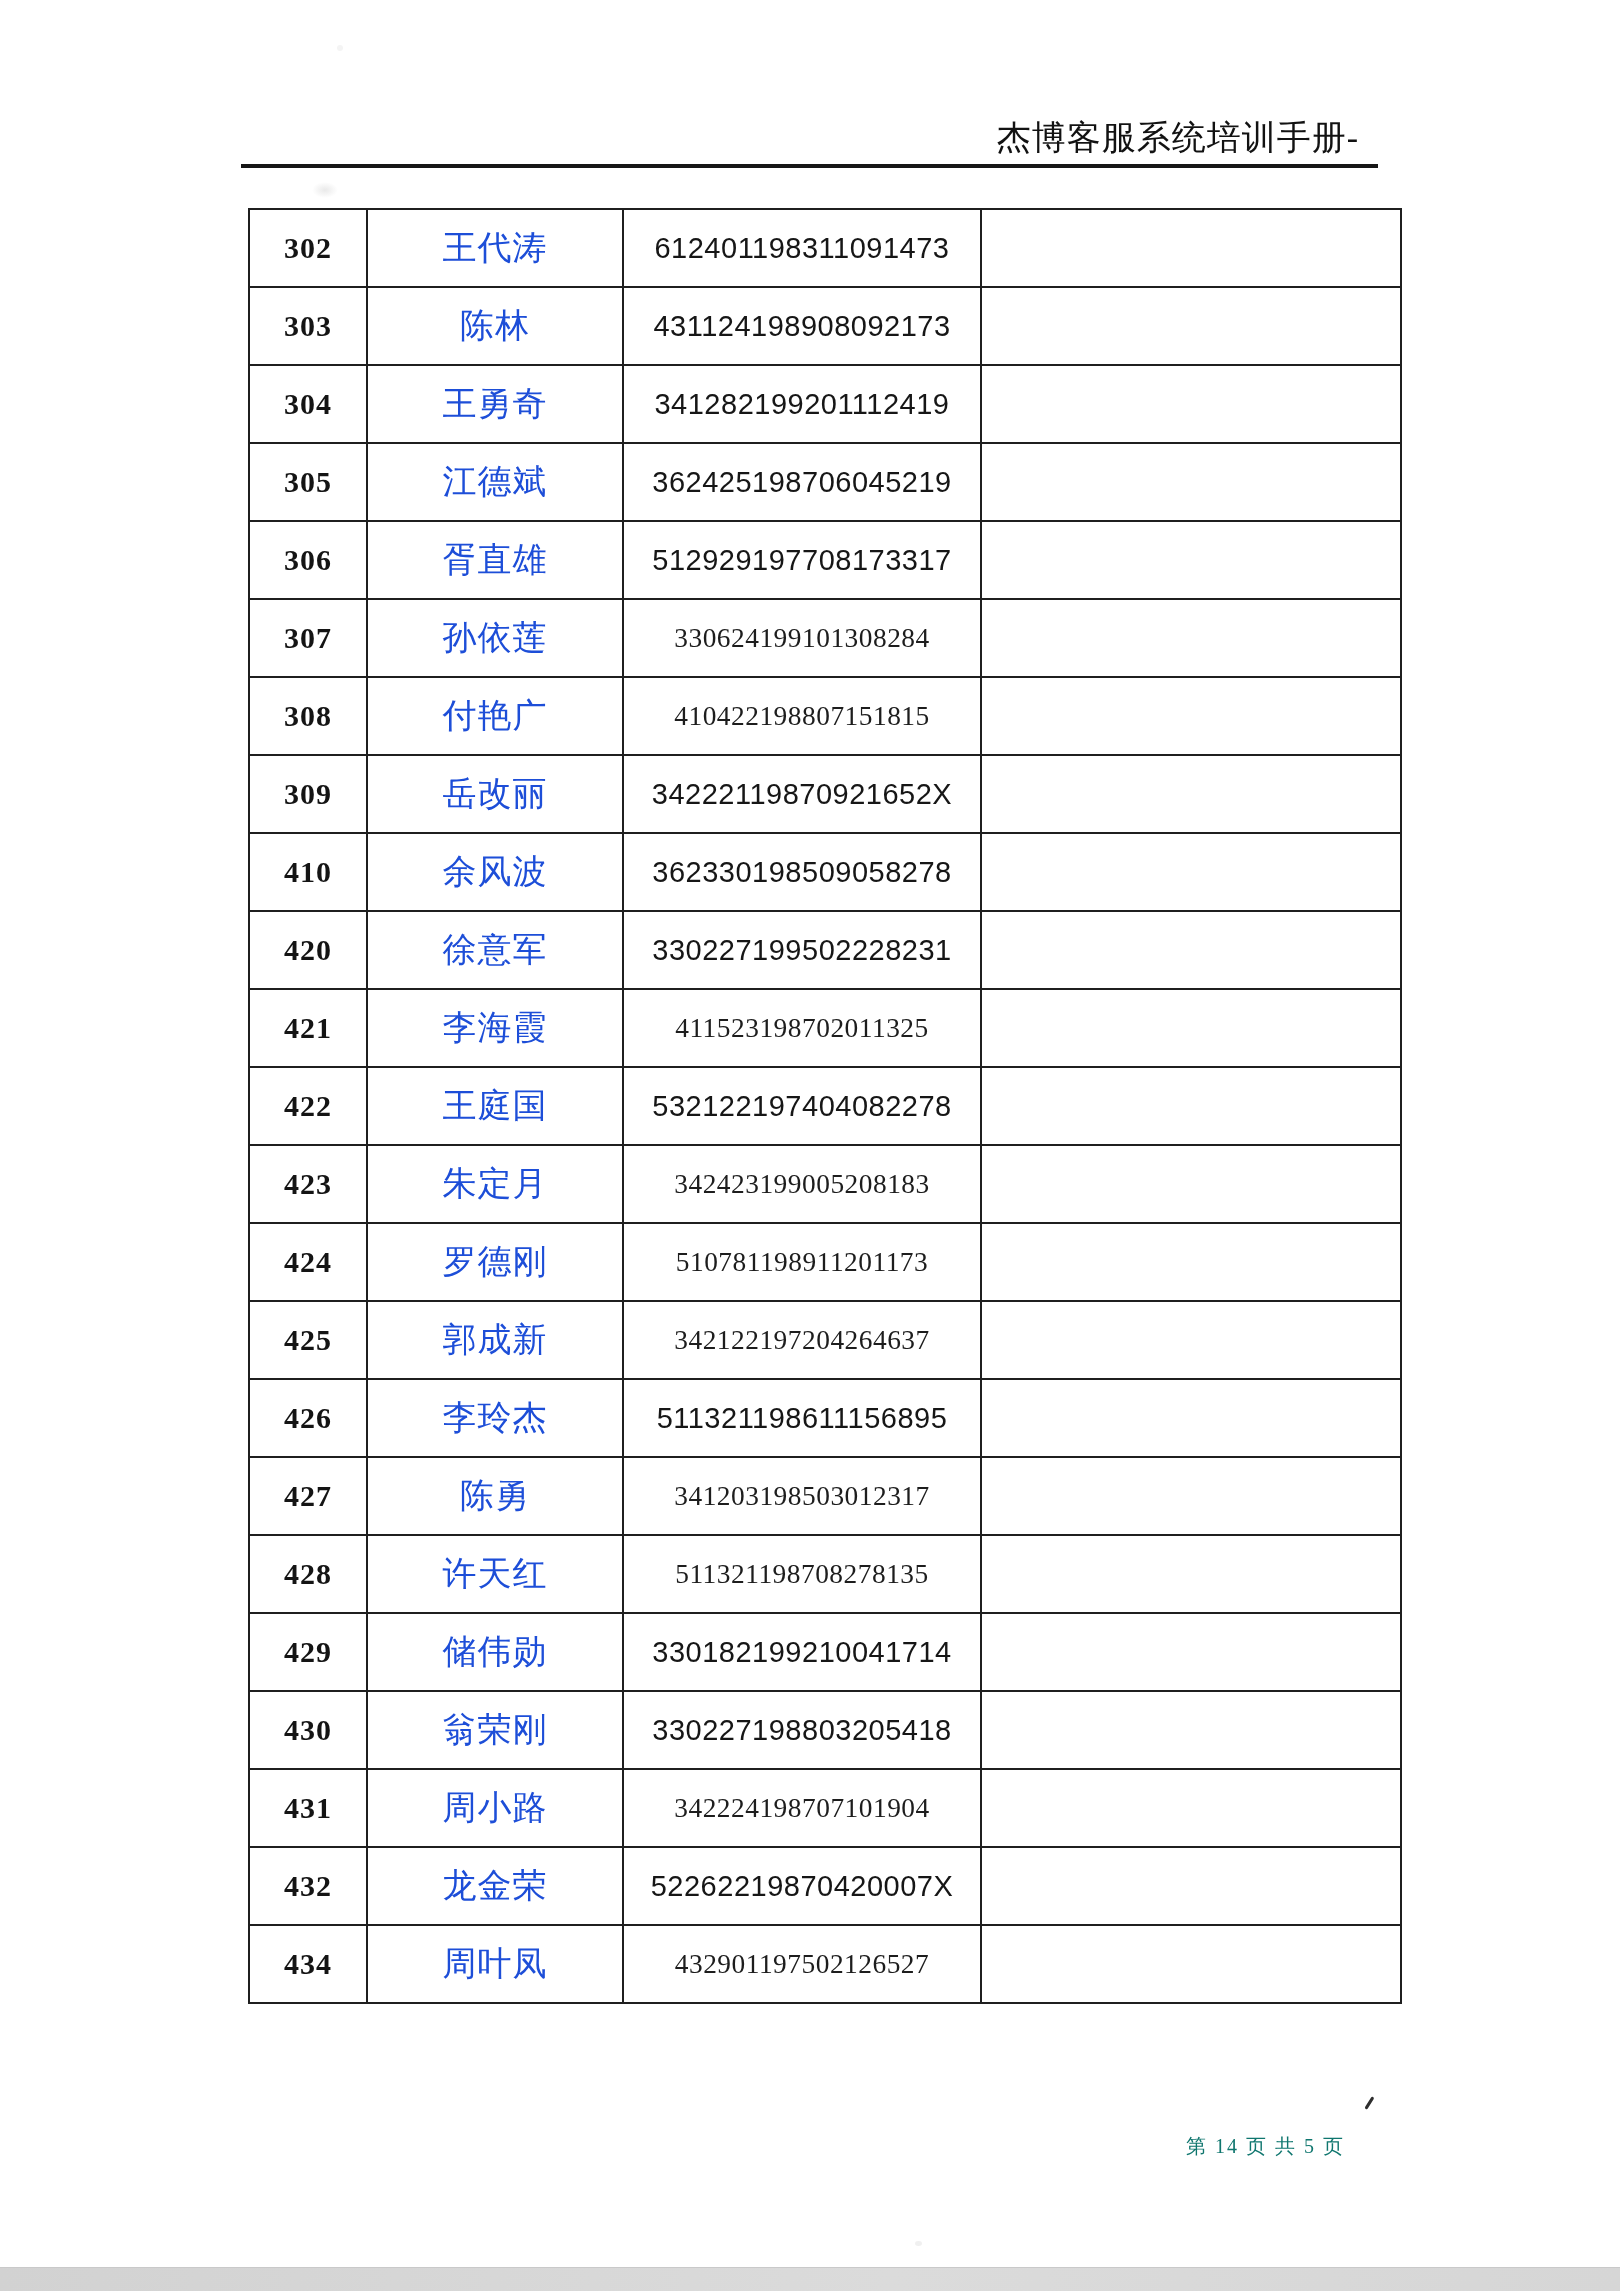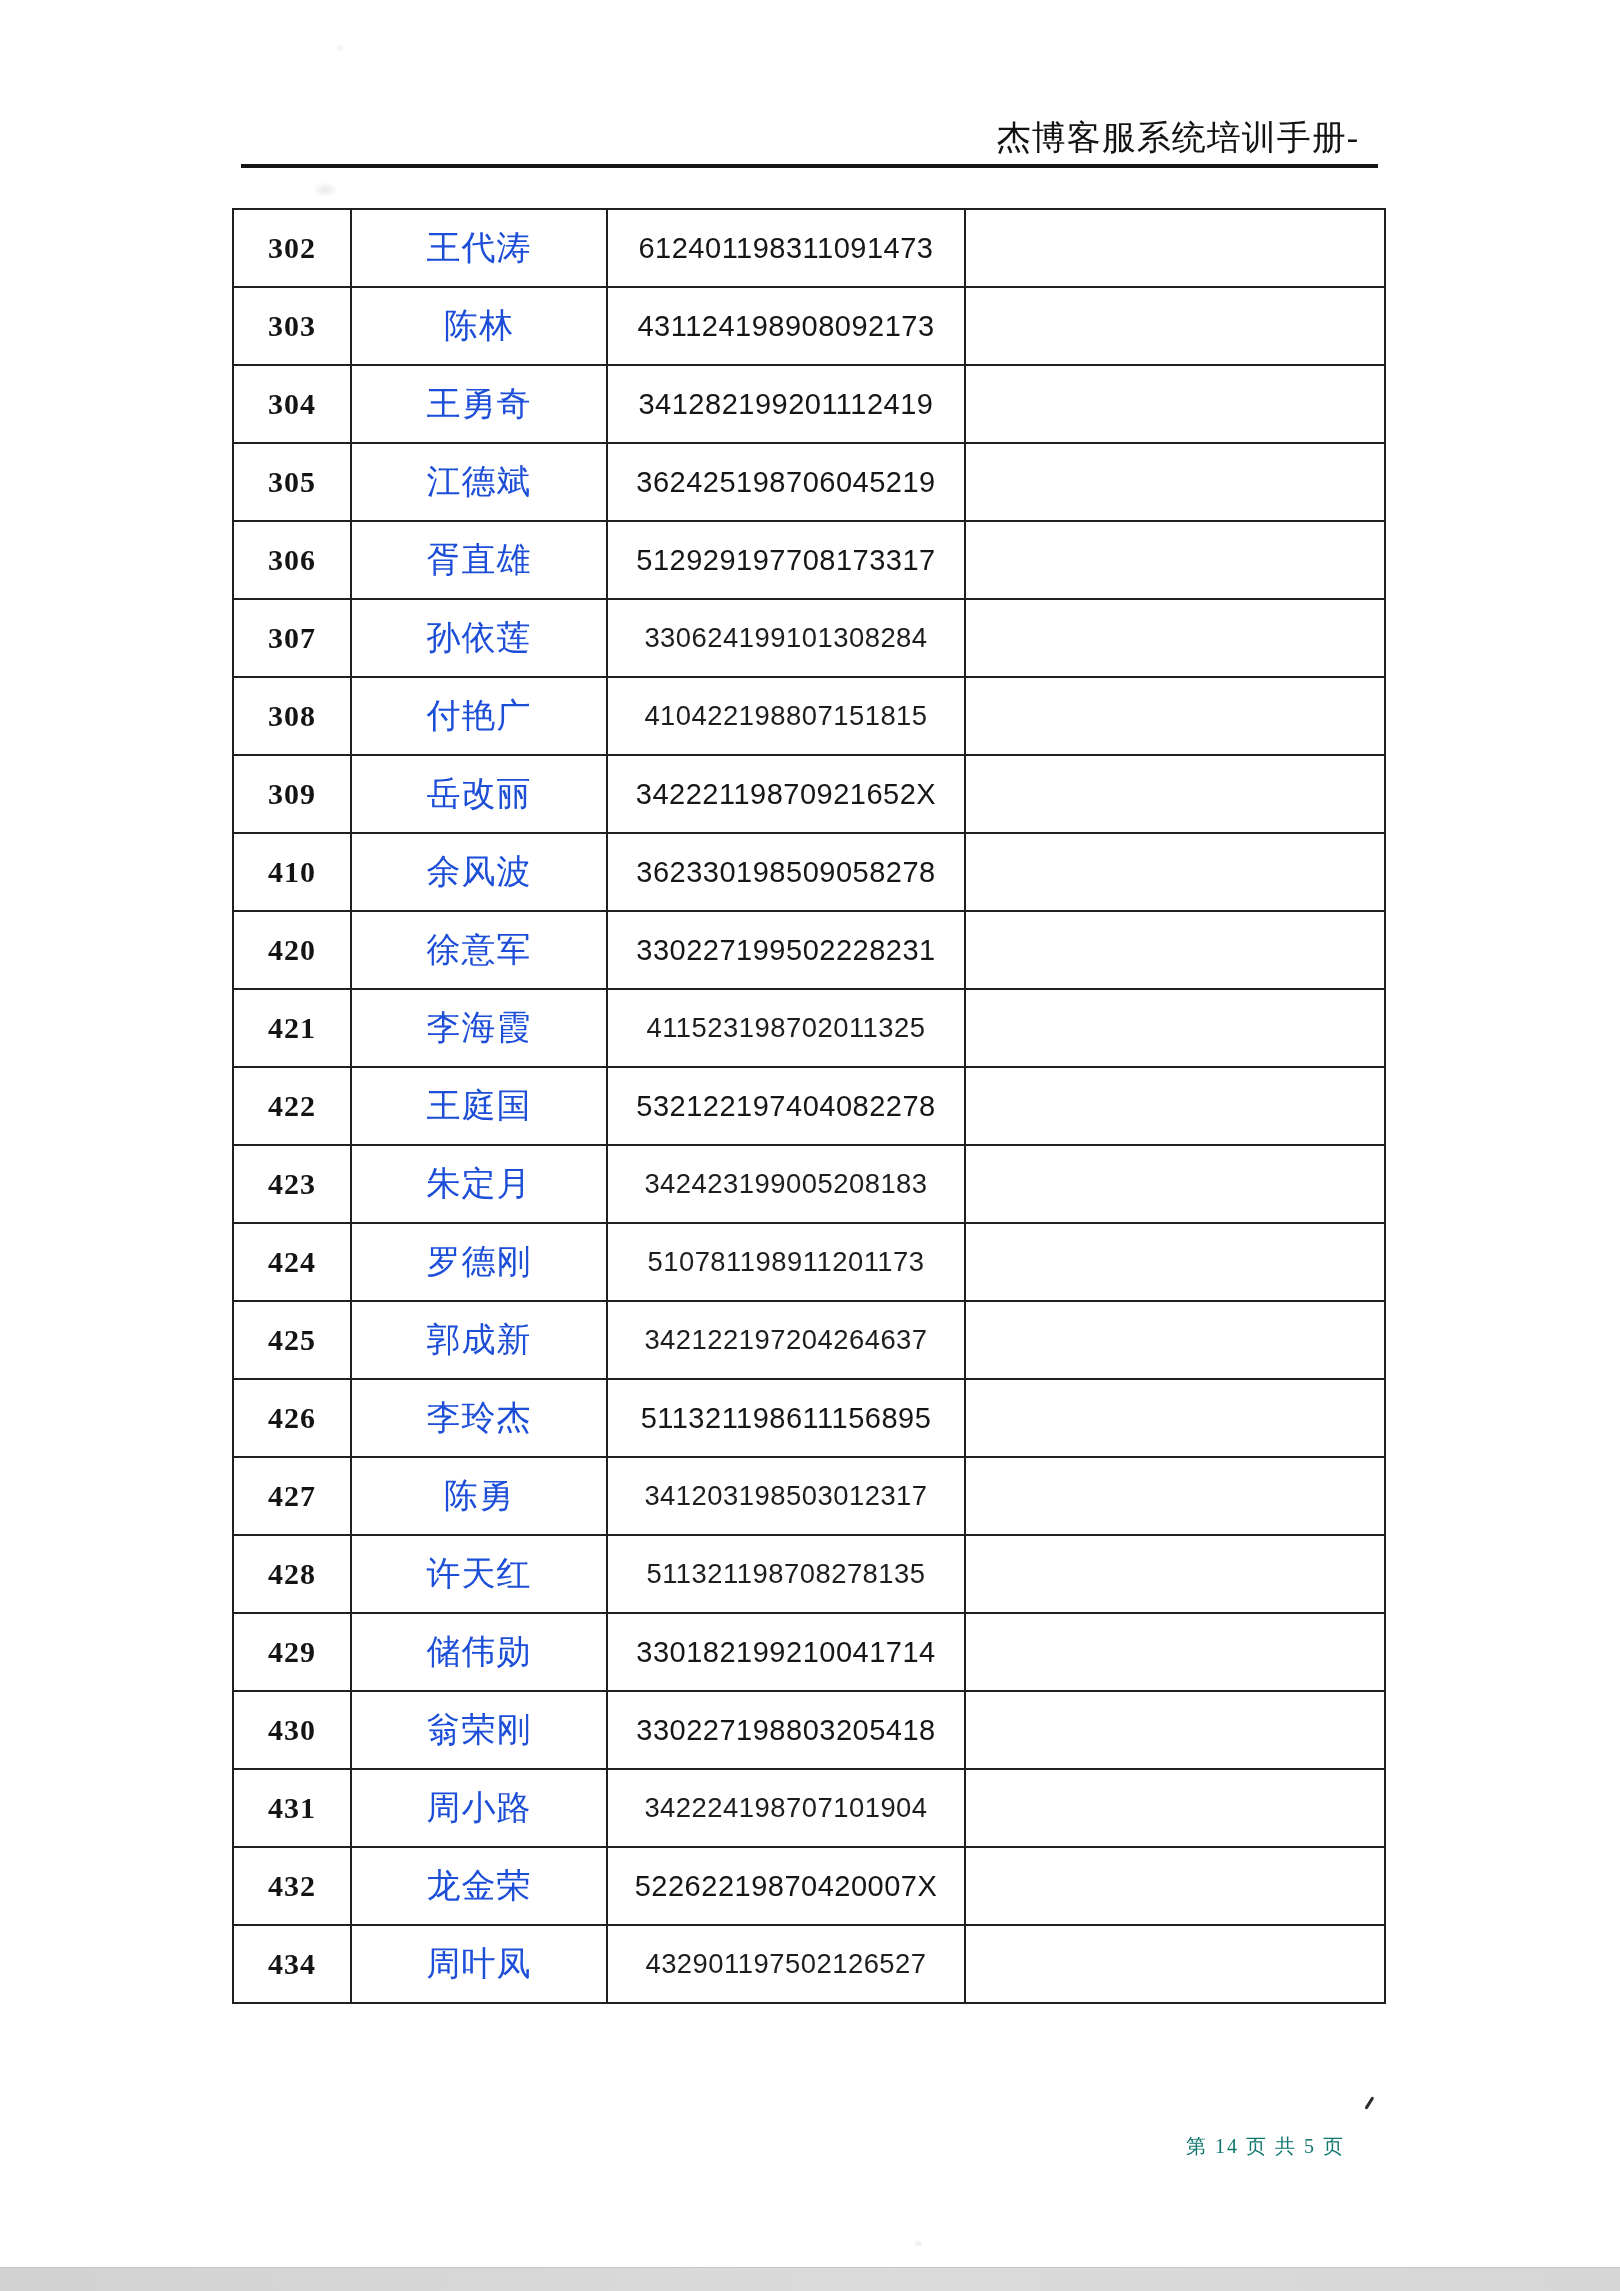--- a/index.html
+++ b/index.html
@@ -25,21 +25,21 @@
   .header-rule {
     position: absolute;
     left: 241px;
     top: 164px;
     width: 1137px;
     height: 3.9px;
     background: #161616;
   }
   table.roster {
     position: absolute;
-    left: 232px;
+    left: 248px;
     top: 208px;
     border-collapse: collapse;
     table-layout: fixed;
   }
   table.roster td {
     border: 2.9px solid #1f1f1f;
     height: 76px;
     text-align: center;
     vertical-align: middle;
     padding: 0;
@@ -57,21 +57,21 @@
     letter-spacing: 1px;
     color: #1d4ed8;
   }
   td.cell-id {
     font-family: "Liberation Sans", sans-serif;
     font-size: 29px;
     letter-spacing: 0.5px;
     color: #161616;
   }
   td.cell-id.serif-style {
-    font-family: Liberation Sans, sans-serif;
+    font-family: Liberation Serif, serif;
     font-size: 27.4px;
     letter-spacing: 0.5px;
     color: #1d1d1d;
     border-radius: 13px;
   }
   td.cell-empty { background: #ffffff; }
   .page-footer {
     position: absolute;
     left: 1186px;
     top: 2133px;

